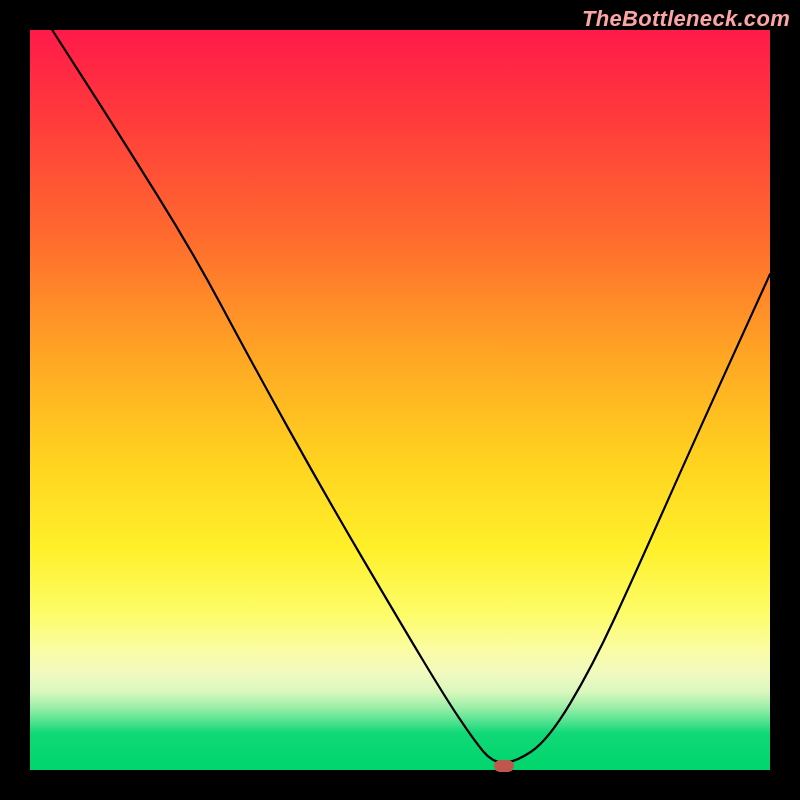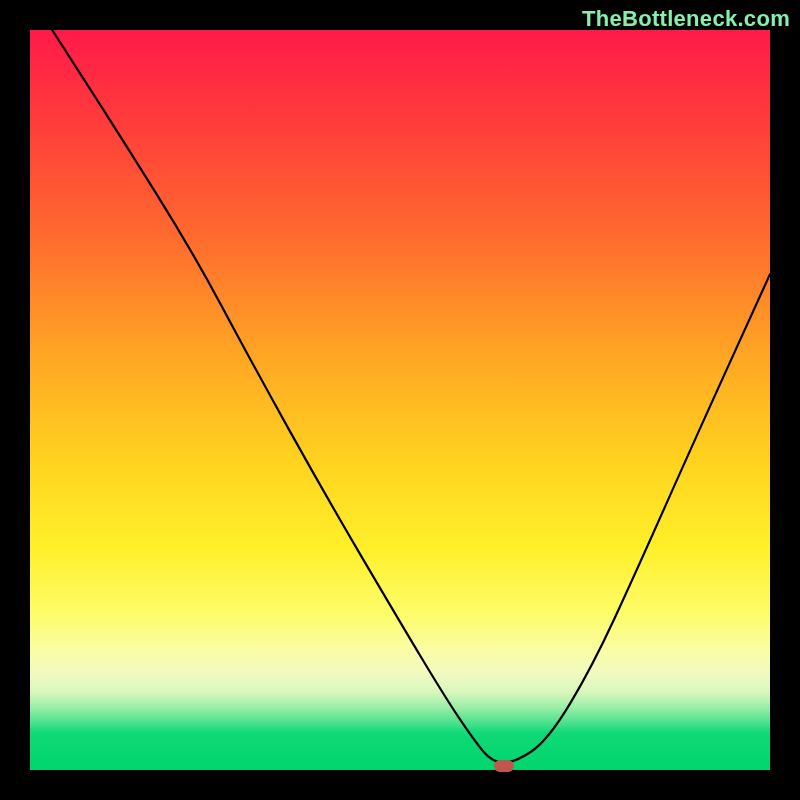--- a/index.html
+++ b/index.html
@@ -36,24 +36,25 @@
       #9ceea8 91.5%,
       #4fe28f 93.5%,
       #10d977 95%,
       #00d56c 100%
     );
   }
   .watermark {
     position: absolute;
     top: 6px;
     right: 10px;
-    color: #86efac;
+    color: #fca5a5;
     font-size: 22px;
     font-weight: 600;
     letter-spacing: 0.3px;
+    font-style: italic;
   }
   svg.curve {
     position: absolute;
     left: 0;
     top: 0;
     width: 740px;
     height: 740px;
   }
   .curve path {
     fill: none;

